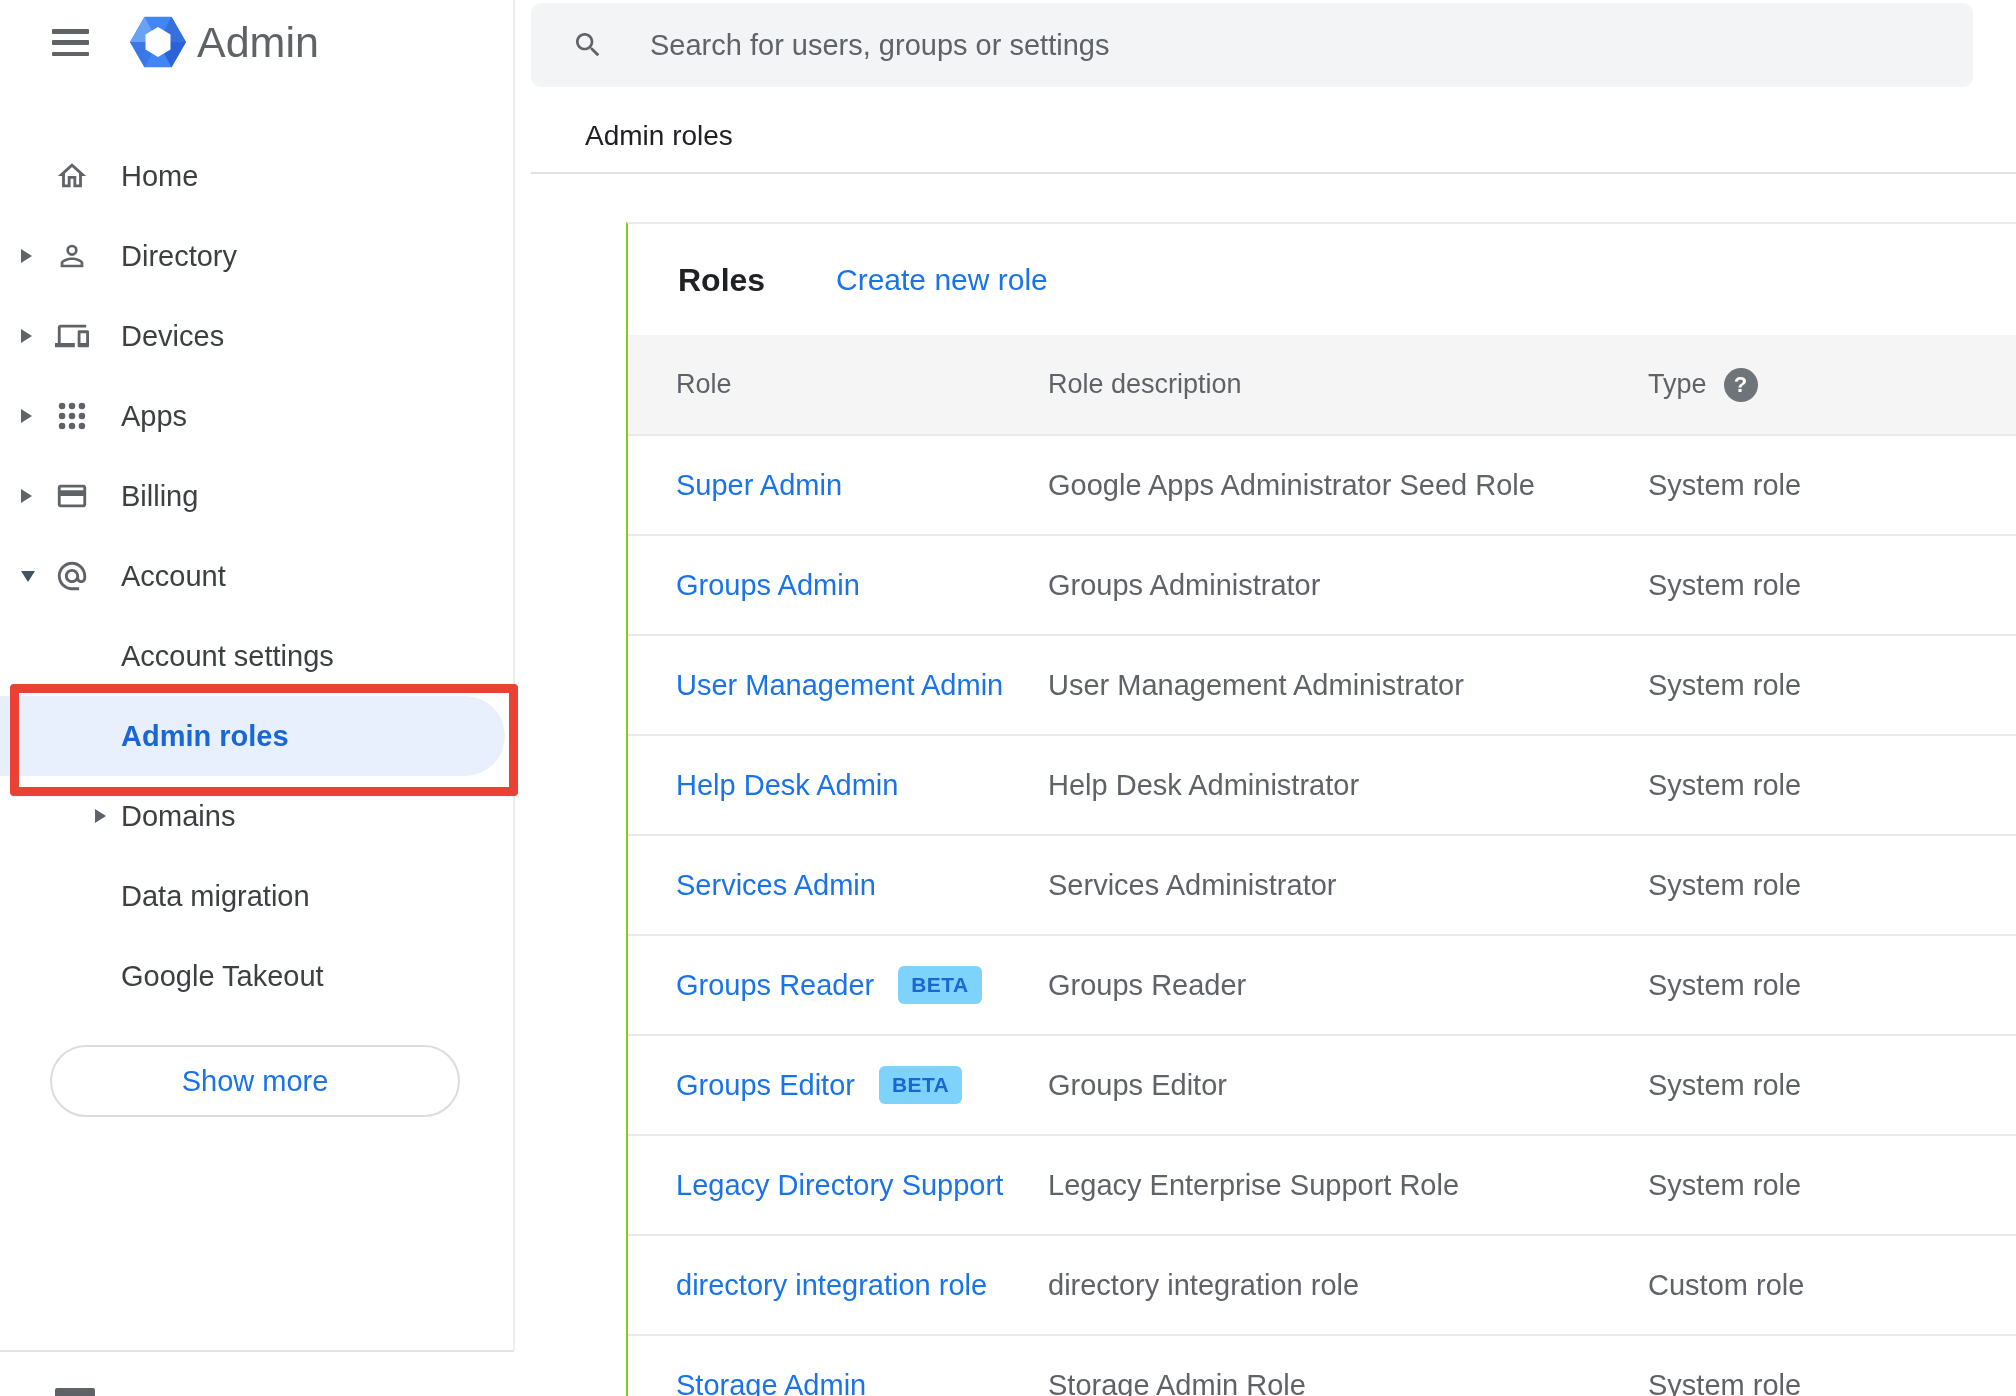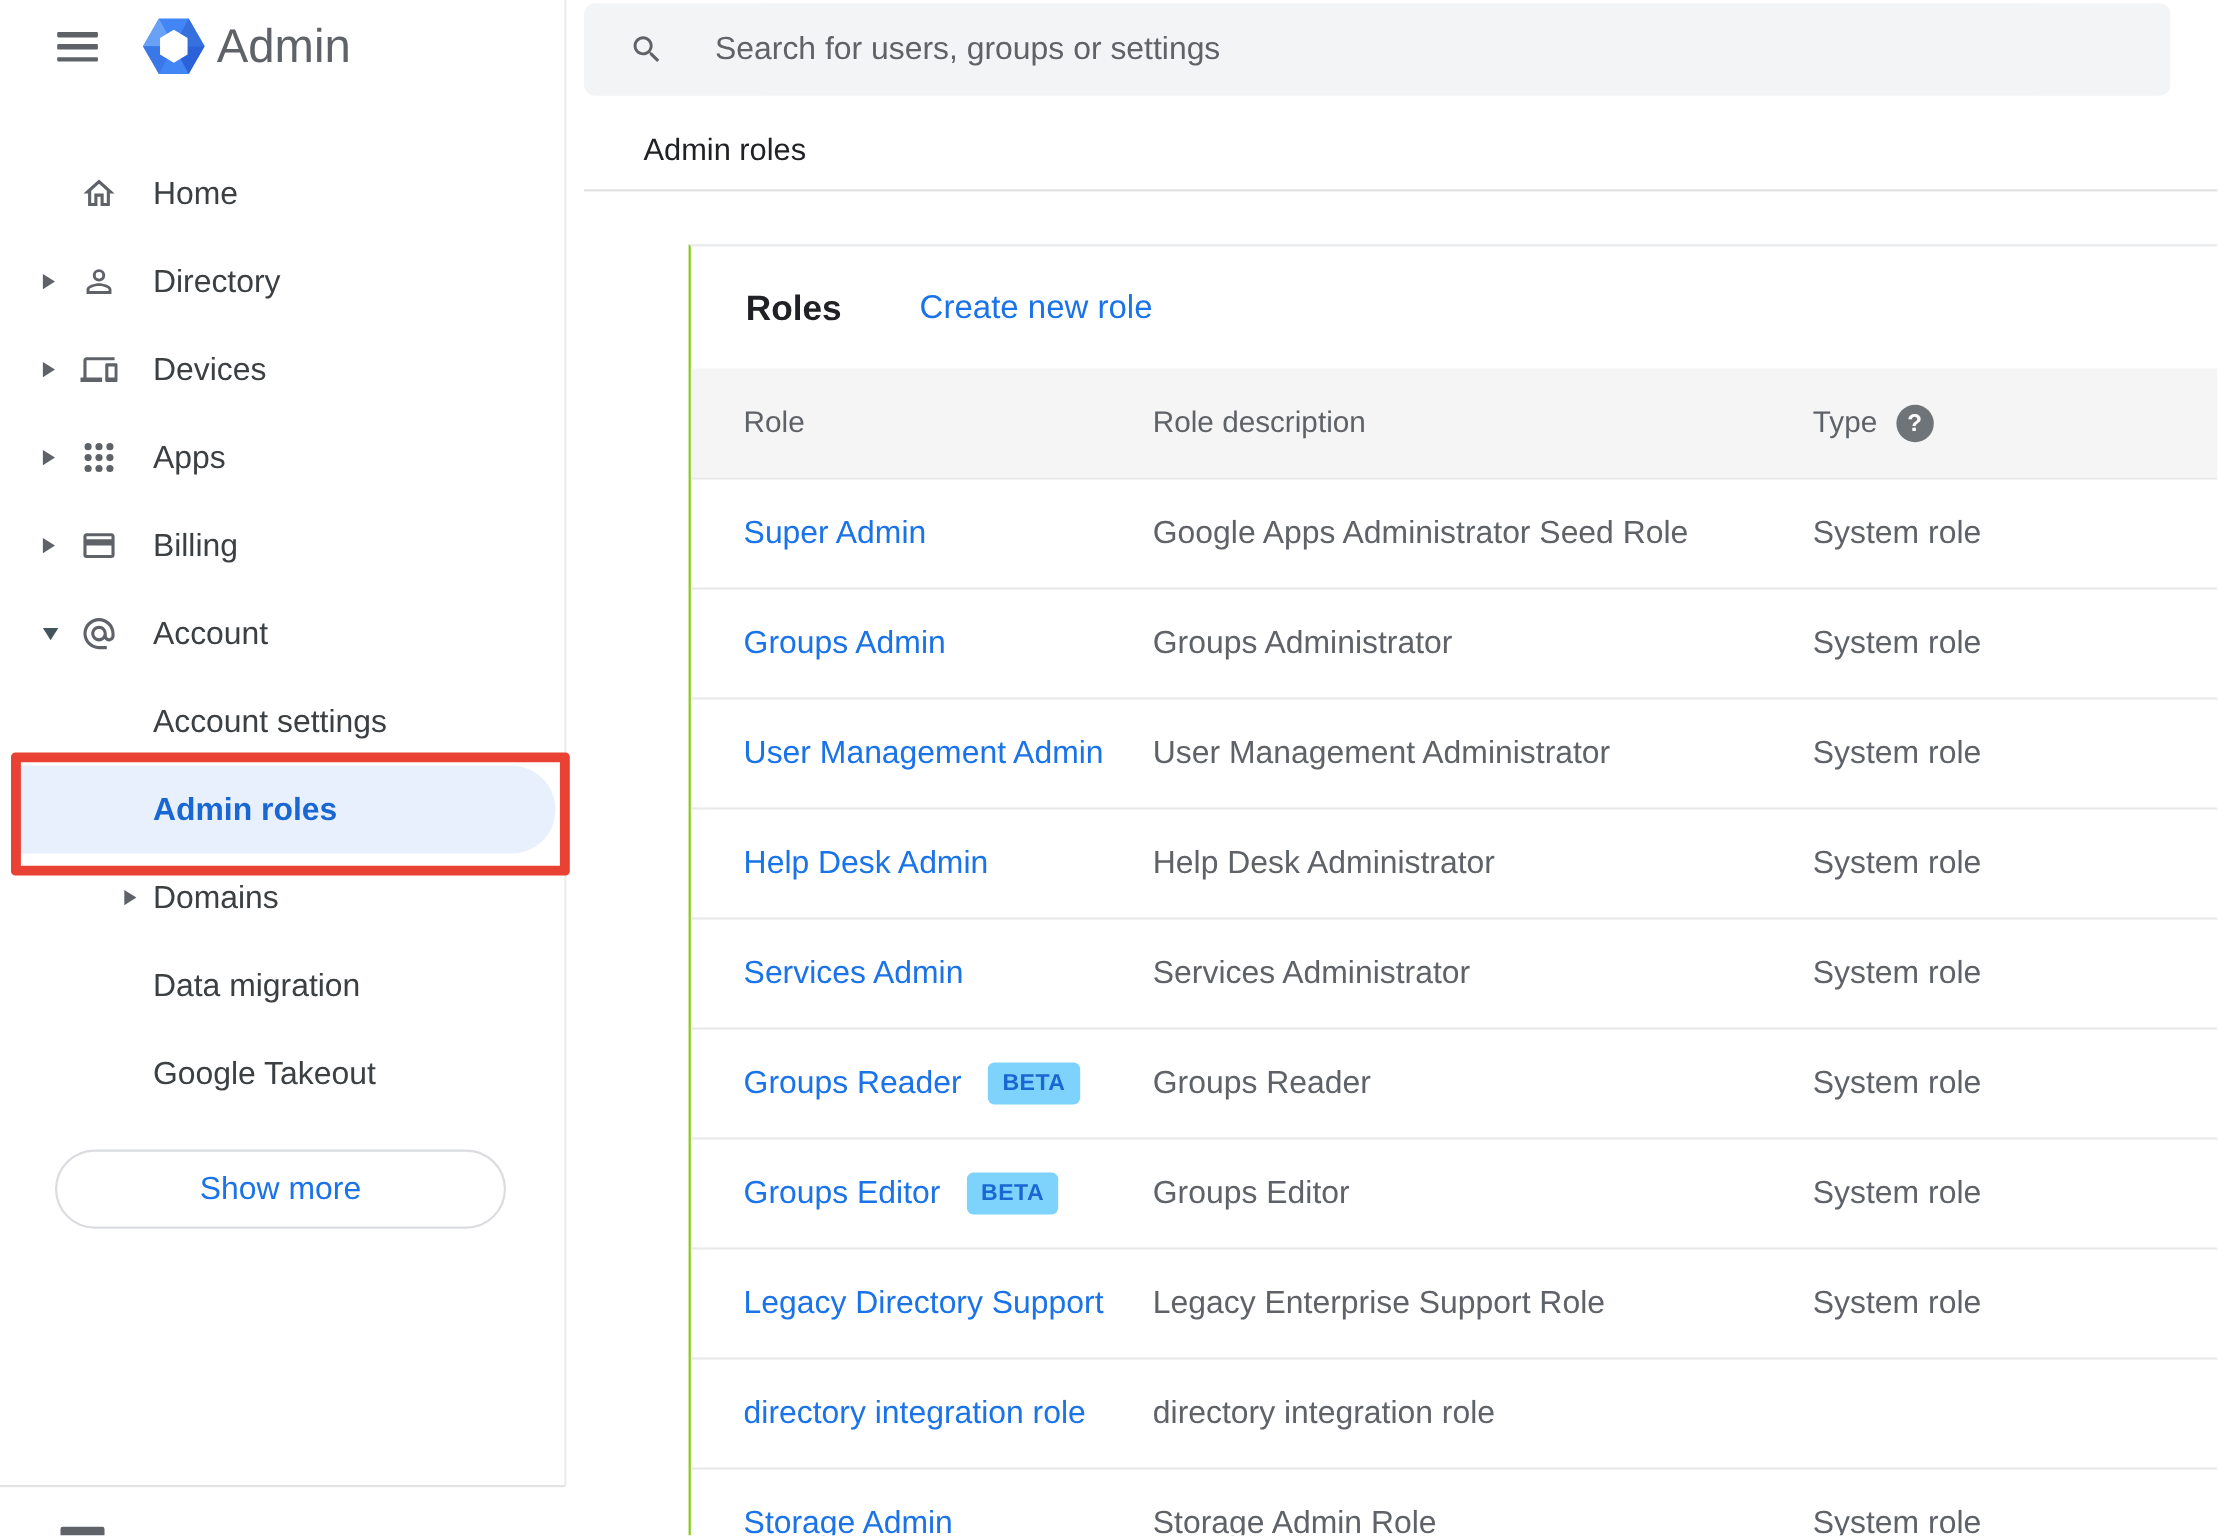--- a/index.html
+++ b/index.html
@@ -10,21 +10,21 @@
     color:#3c4043;
   }
   
   #sidebar{position:absolute;left:0;top:0;width:514px;height:1396px;background:#fff;}
   .v-divider{position:absolute;left:513px;top:0;width:2px;height:1350px;background:#ececec;}
   .sidebar-header{position:absolute;left:0;top:0;width:442px;height:90px;}
   .hamburger{position:absolute;left:52px;top:29px;width:37px;height:27px;display:flex;flex-direction:column;justify-content:space-between;background:none;border:none;padding:0;cursor:pointer;}
   .hamburger span{display:block;height:4.5px;background:#5f6368;border-radius:1px;}
   .logo-hex{position:absolute;left:129px;top:13px;width:58px;height:58px;}
   .logo-text{position:absolute;left:197px;top:18px;font-size:43px;line-height:48px;color:#5f6368;letter-spacing:0;}
-  .nav{position:absolute;left:18px;top:136px;right:0;list-style:none;margin:0;padding:0;}
+  .nav{position:absolute;left:0;top:136px;right:0;list-style:none;margin:0;padding:0;}
   .nav li{position:relative;height:80px;display:flex;align-items:center;cursor:pointer;}
   .nav .label{position:absolute;left:121px;font-size:29px;color:#3c4043;white-space:nowrap;z-index:2;}
   .nav li.active .label{color:#1967d2;font-weight:700;}
   .nav li.active::before{content:'';position:absolute;left:0;top:0;bottom:0;right:9px;background:#e8f0fe;border-radius:0 41px 41px 0;z-index:0;}
   .nav-icon{position:absolute;left:55px;width:34px;height:34px;z-index:2;}
   .nav-icon svg{width:34px;height:34px;fill:#5f6368;}
   .caret{position:absolute;left:21px;width:0;height:0;z-index:2;display:none;}
   .caret.right{display:block;border-top:7px solid transparent;border-bottom:7px solid transparent;border-left:11px solid #5f6368;}
   .caret.down{display:block;border-left:7px solid transparent;border-right:7px solid transparent;border-top:11px solid #44545f;}
   .nav li.sub .caret{left:95px;}
@@ -348,20 +348,21 @@
           <div class="desc-cell">Legacy Enterprise Support Role</div>
           <div class="type-cell">System role</div>
         </div>
 
         <div class="trow">
           <div class="role-cell">
             <a class="role-link">directory integration role</a>
 
           </div>
           <div class="desc-cell">directory integration role</div>
+          <div class="type-cell">Custom role</div>
         </div>
 
         <div class="trow">
           <div class="role-cell">
             <a class="role-link">Storage Admin</a>
 
           </div>
           <div class="desc-cell">Storage Admin Role</div>
           <div class="type-cell">System role</div>
         </div>

